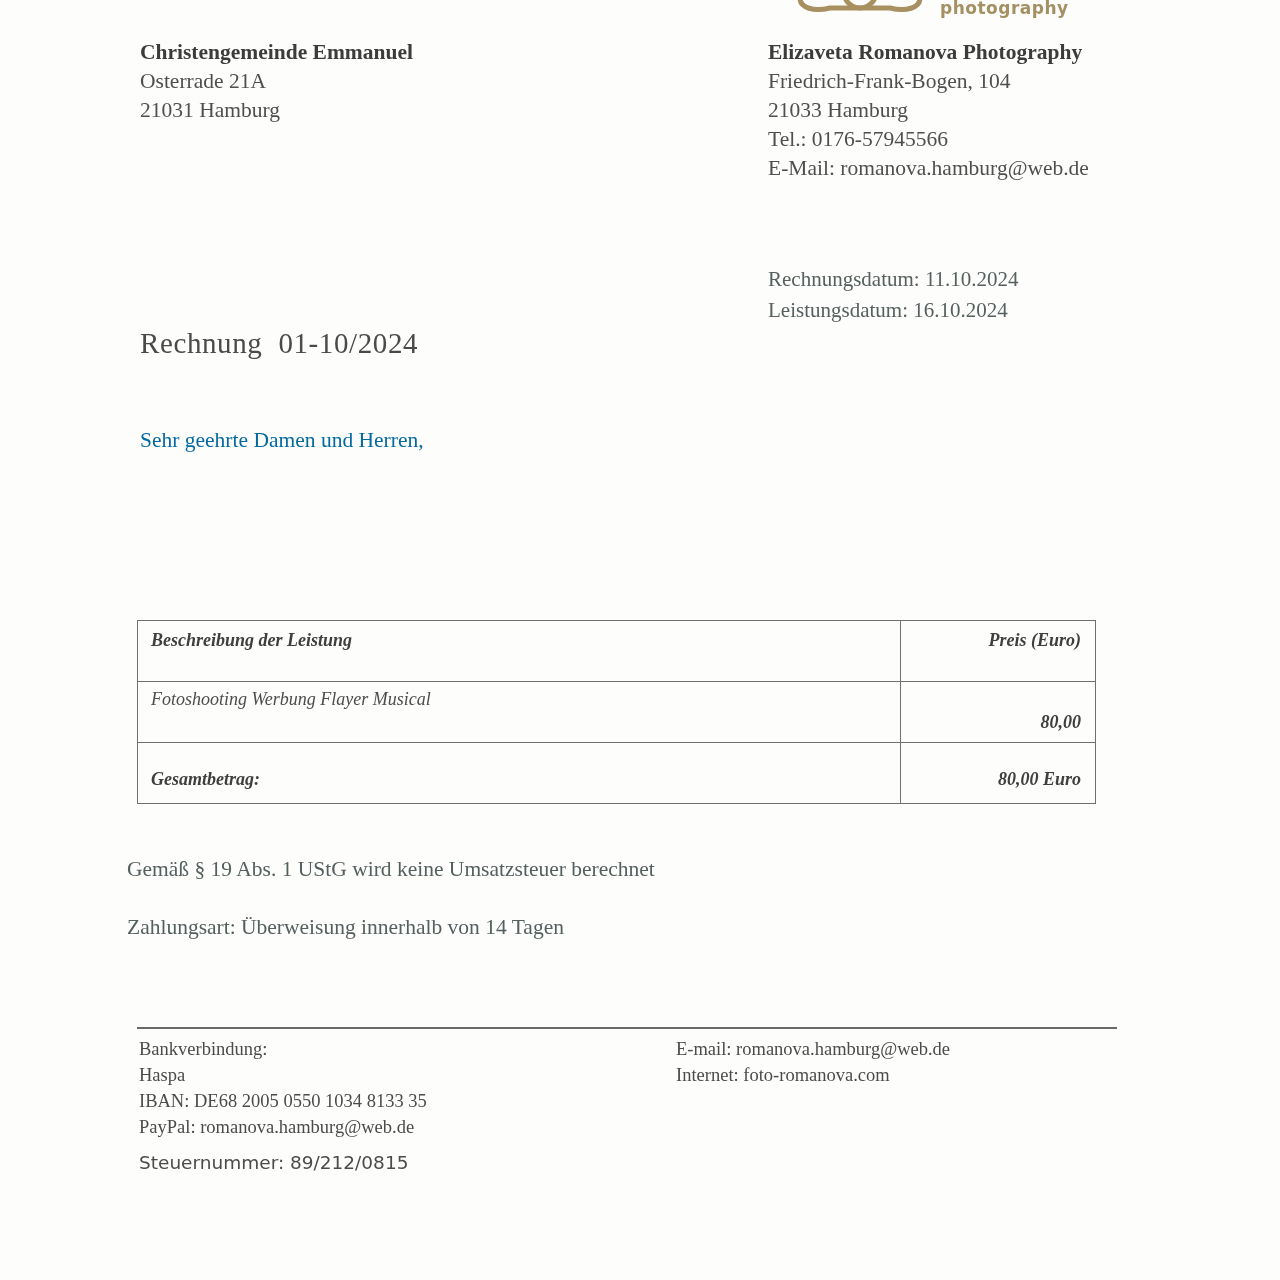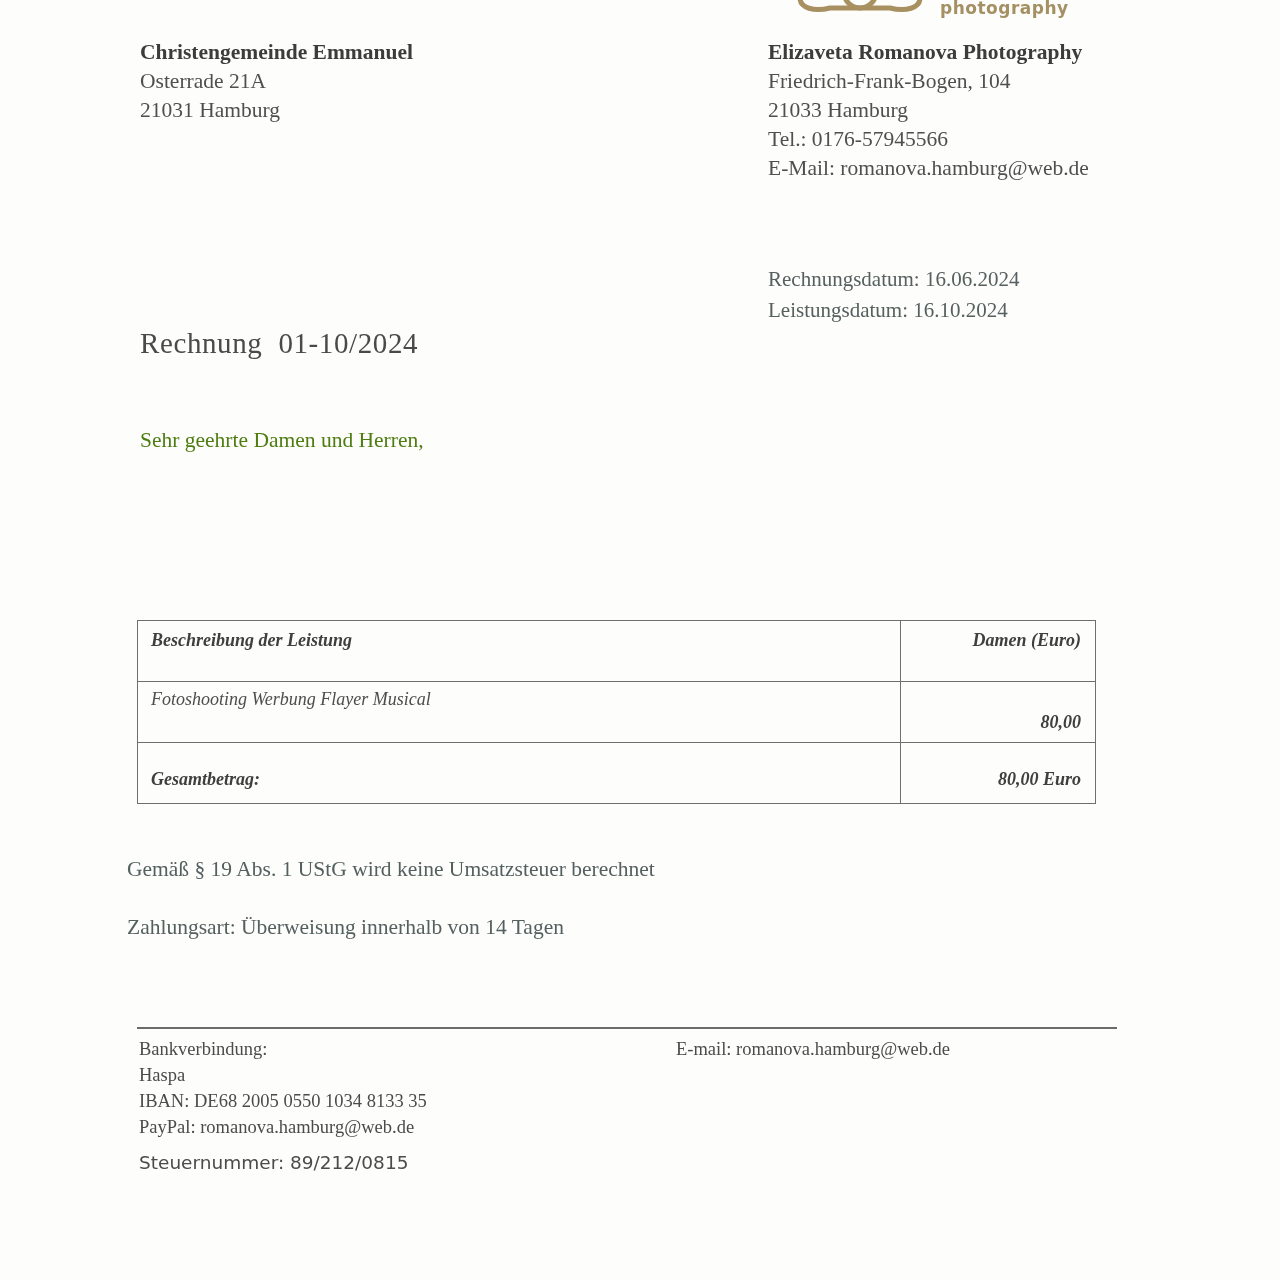--- a/index.html
+++ b/index.html
@@ -91,21 +91,21 @@
   .inv-title .num { margin-left: 16px; }
 
   
   .body-text {
     position: absolute;
     left: 140px;
     top: 417px;
     width: 940px;
     font-size: 21.5px;
     line-height: 47px;
-    color: #4d7c0f;
+    color: #0369a1;
   }
   .body-text p { margin: 0; }
 
   
   .tbl {
     position: absolute;
     left: 137px;
     top: 620px;
     width: 958px;
     border-collapse: collapse;
@@ -208,21 +208,21 @@
 
   <div class="addr addr-sender">
     <div class="strong">Elizaveta Romanova Photography</div>
     <div>Friedrich-Frank-Bogen, 104</div>
     <div>21033 Hamburg</div>
     <div>Tel.: 0176-57945566</div>
     <div>E-Mail: romanova.hamburg@web.de</div>
   </div>
 
   <div class="dates">
-    <div>Rechnungsdatum: 16.06.2024</div>
+    <div>Rechnungsdatum: 11.10.2024</div>
     <div>Leistungsdatum: 16.10.2024</div>
   </div>
 
   <div class="inv-title">
     <span>Rechnung</span><span class="num">01-10/2024</span>
   </div>
 
   <div class="body-text">
     <p>Sehr geehrte Damen und Herren,</p>
   </div>
@@ -231,21 +231,21 @@
     <colgroup>
       <col class="c-desc">
         <col class="c-price">
     </colgroup>
     <tbody>
       <tr class="row-head">
         <td>
             <div class="cell b">Beschreibung der Leistung</div>
           </td>
         <td>
-            <div class="cell b r">Damen (Euro)</div>
+            <div class="cell b r">Preis (Euro)</div>
           </td>
       </tr>
       <tr class="row-item">
         <td>
             <div class="cell cell-desc">Fotoshooting Werbung Flayer Musical</div>
           </td>
         <td>
             <div class="cell cell-price b r">80,00</div>
           </td>
       </tr>
@@ -269,17 +269,18 @@
 
   <div class="footer footer-left">
     <p>Bankverbindung:</p>
     <p>Haspa</p>
     <p>IBAN: DE68 2005 0550 1034 8133 35</p>
     <p>PayPal: romanova.hamburg@web.de</p>
   </div>
 
   <div class="footer footer-right">
     <p>E-mail: romanova.hamburg@web.de</p>
+    <p>Internet: foto-romanova.com</p>
   </div>
 
   <div class="tax-line">Steuernummer: 89/212/0815</div>
 
 </div>
 
 </body></html>

